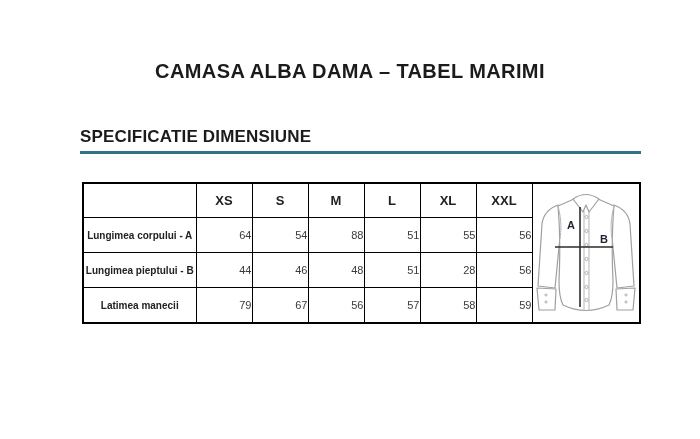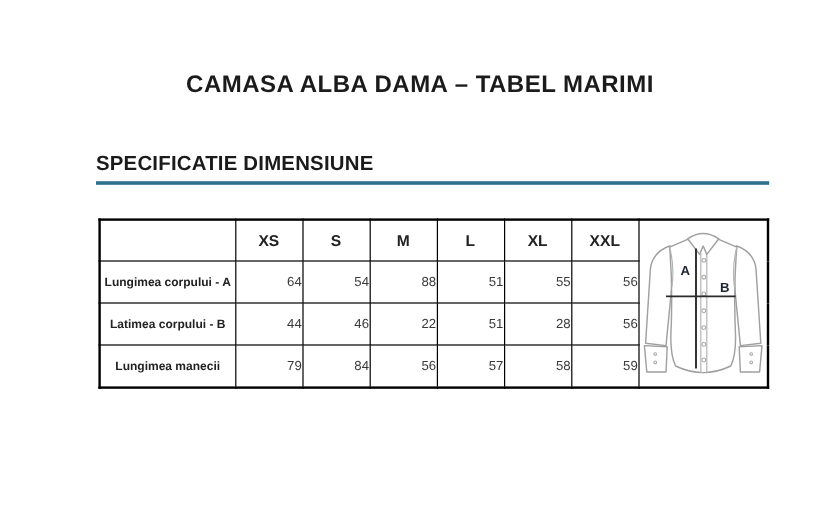--- a/index.html
+++ b/index.html
@@ -156,33 +156,33 @@
         <td class="row-label">Lungimea corpului - A</td>
         <td class="value-cell">64</td>
         <td class="value-cell">54</td>
         <td class="value-cell">88</td>
         <td class="value-cell">51</td>
         <td class="value-cell">55</td>
         <td class="value-cell">56</td>
       </tr>
 
       <tr>
-        <td class="row-label">Latimea corpului - B</td>
+        <td class="row-label">Lungimea pieptului - B</td>
         <td class="value-cell">44</td>
         <td class="value-cell">46</td>
-        <td class="value-cell">22</td>
+        <td class="value-cell">48</td>
         <td class="value-cell">51</td>
         <td class="value-cell">28</td>
         <td class="value-cell">56</td>
       </tr>
 
       <tr>
-        <td class="row-label">Lungimea manecii</td>
+        <td class="row-label">Latimea manecii</td>
         <td class="value-cell">79</td>
-        <td class="value-cell">84</td>
+        <td class="value-cell">67</td>
         <td class="value-cell">56</td>
         <td class="value-cell">57</td>
         <td class="value-cell">58</td>
         <td class="value-cell">59</td>
       </tr>
 
     </tbody>
       </table>
   </div>
 </div>

